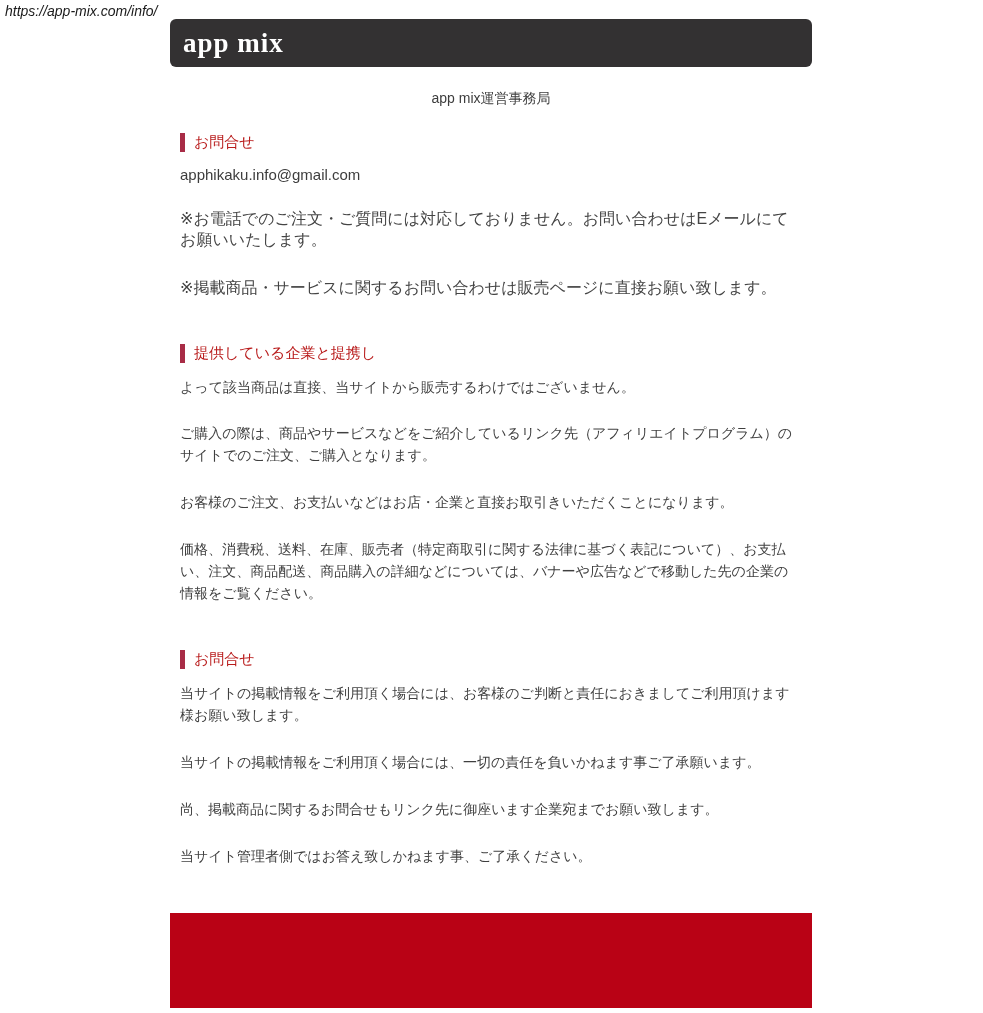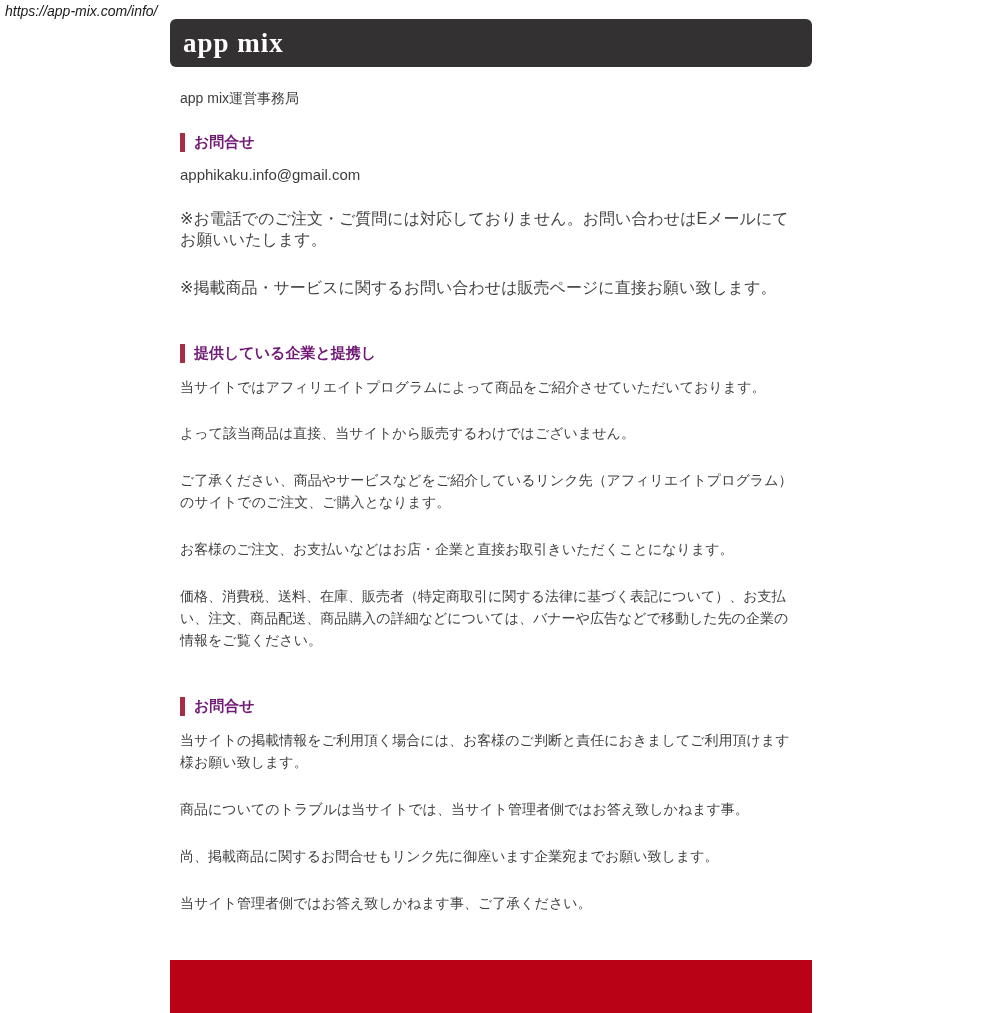--- a/index.html
+++ b/index.html
@@ -35,25 +35,26 @@
     font-weight: bold;
     font-size: 27px;
     letter-spacing: 1px;
     cursor: pointer;
   }
   .content { padding: 0 10px; }
   .intro {
     font-size: 14px;
     margin: 23px 0 0 0;
     color: #3d3d3d;
+    text-align: center;
   }
   .section-heading {
     font-size: 15px;
-    font-weight: bold;
-    color: #701a75;
+    font-weight: normal;
+    color: #b91c1c;
     border-left: 5px solid #a82c46;
     padding-left: 9px;
     margin: 45px 0 14px 0;
     line-height: 1.25;
   }
   .section-heading.first { margin-top: 25px; }
   .email {
     font-size: 15px;
     margin: 0 0 26px 0;
     color: #3d3d3d;
@@ -92,29 +93,28 @@
   <main class="content">
 
     <p class="intro">app mix運営事務局</p>
 
     <h2 class="section-heading first">お問合せ</h2>
     <p class="email">apphikaku.info@gmail.com</p>
     <p class="note">※お電話でのご注文・ご質問には対応しておりません。お問い合わせはEメールにてお願いいたします。</p>
     <p class="note">※掲載商品・サービスに関するお問い合わせは販売ページに直接お願い致します。</p>
 
     <h2 class="section-heading">提供している企業と提携し</h2>
-    <p class="body-p">当サイトではアフィリエイトプログラムによって商品をご紹介させていただいております。</p>
     <p class="body-p">よって該当商品は直接、当サイトから販売するわけではございません。</p>
-    <p class="body-p">ご了承ください、商品やサービスなどをご紹介しているリンク先（アフィリエイトプログラム）のサイトでのご注文、ご購入となります。</p>
+    <p class="body-p">ご購入の際は、商品やサービスなどをご紹介しているリンク先（アフィリエイトプログラム）のサイトでのご注文、ご購入となります。</p>
     <p class="body-p">お客様のご注文、お支払いなどはお店・企業と直接お取引きいただくことになります。</p>
     <p class="body-p">価格、消費税、送料、在庫、販売者（特定商取引に関する法律に基づく表記について）、お支払い、注文、商品配送、商品購入の詳細などについては、バナーや広告などで移動した先の企業の情報をご覧ください。</p>
 
     <h2 class="section-heading">お問合せ</h2>
     <p class="body-p">当サイトの掲載情報をご利用頂く場合には、お客様のご判断と責任におきましてご利用頂けます様お願い致します。</p>
-    <p class="body-p">商品についてのトラブルは当サイトでは、当サイト管理者側ではお答え致しかねます事。</p>
+    <p class="body-p">当サイトの掲載情報をご利用頂く場合には、一切の責任を負いかねます事ご了承願います。</p>
     <p class="body-p">尚、掲載商品に関するお問合せもリンク先に御座います企業宛までお願い致します。</p>
     <p class="body-p">当サイト管理者側ではお答え致しかねます事、ご了承ください。</p>
 
   </main>
 
   <footer class="site-footer">
     
     
   </footer>
 

